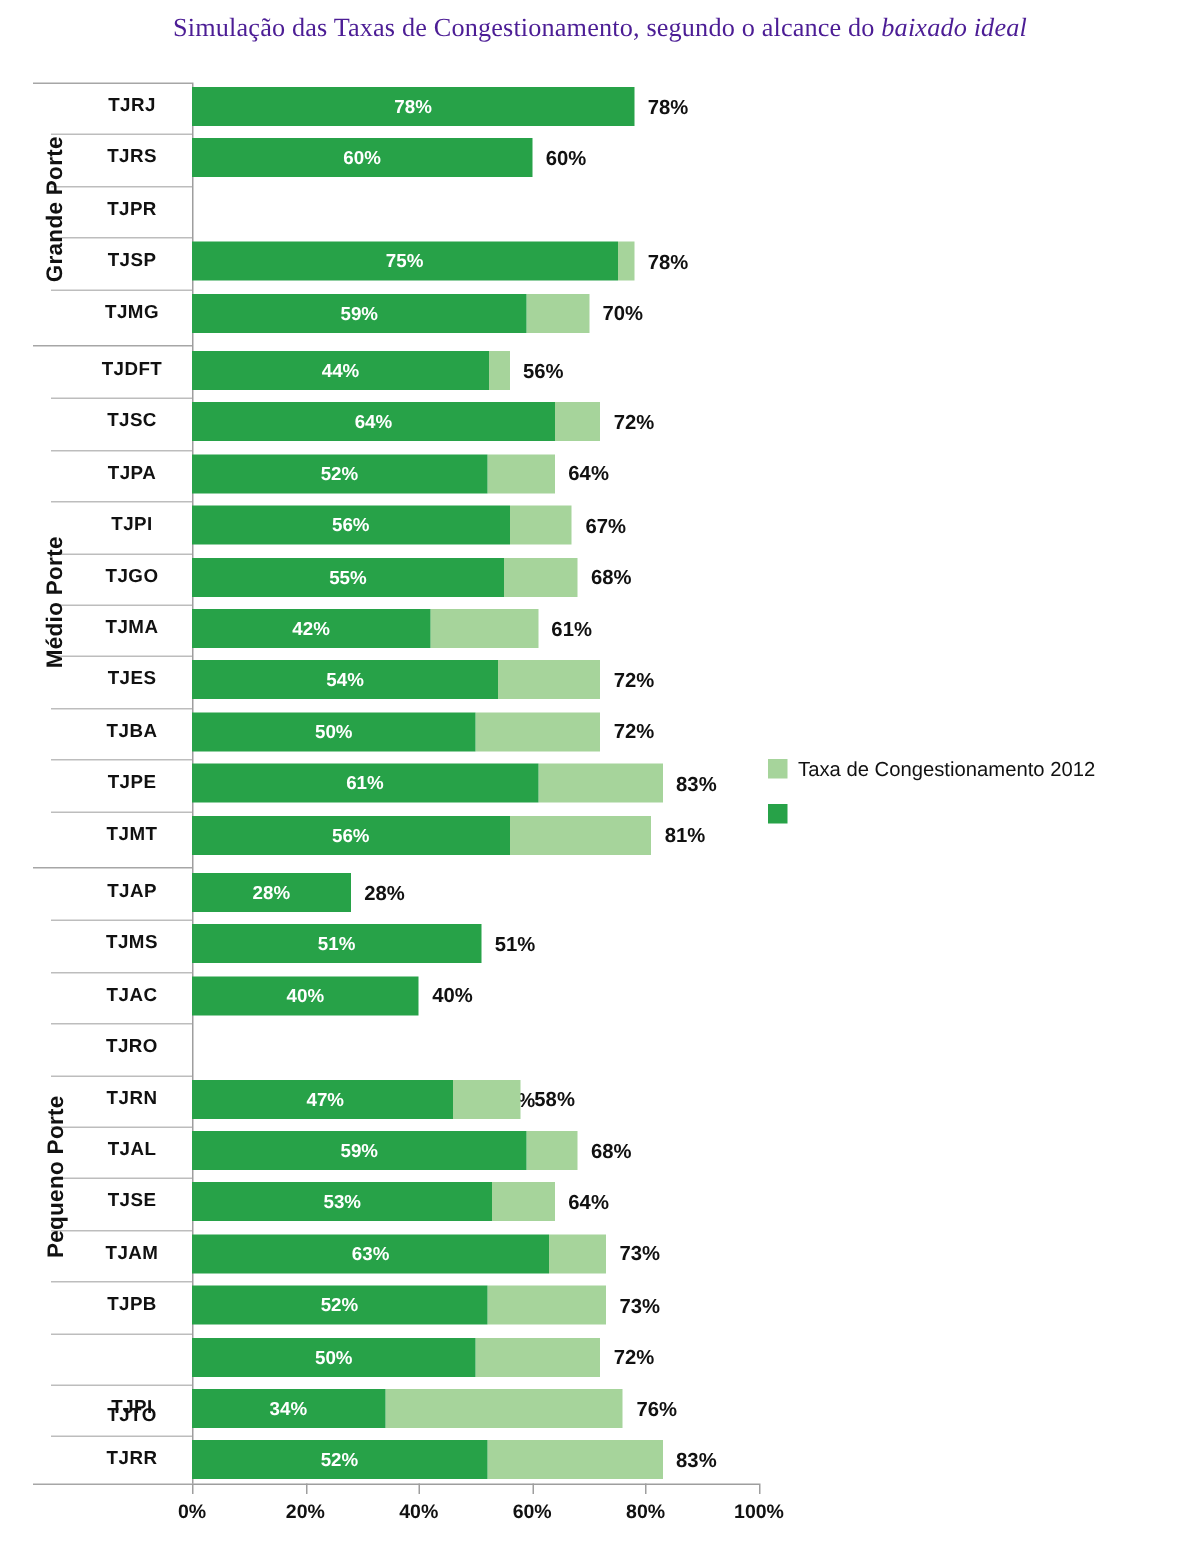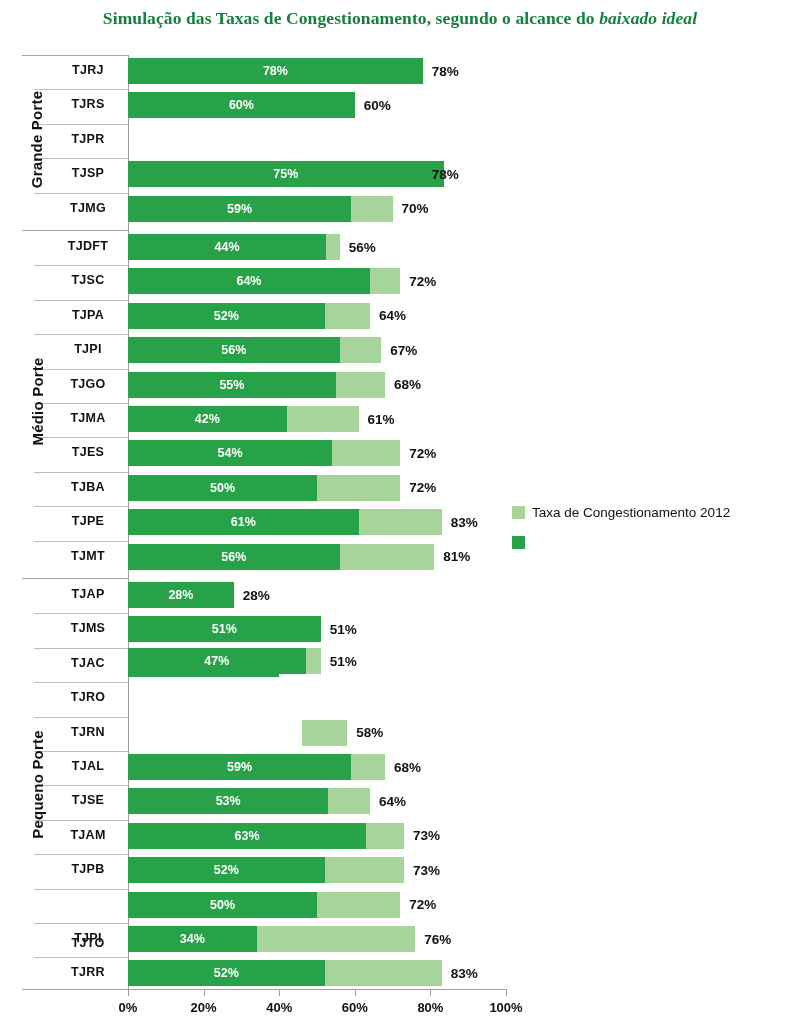--- a/index.html
+++ b/index.html
@@ -4,21 +4,21 @@
 <style>
   html,body{margin:0;padding:0;}
   body{
     width:800px;height:1030px;background:#ffffff;
     font-family:"Liberation Sans", sans-serif;
     color:#111111;overflow:hidden;position:relative;
   }
   #chart-title{
     position:absolute;left:0;top:8px;width:800px;text-align:center;
     font-family:"Liberation Serif", serif;
-    font-size:17.5px;font-weight:700;color:#15803d;letter-spacing:.1px;
+    font-size:17.5px;font-weight:400;color:#4c1d95;letter-spacing:.1px;
     white-space:nowrap;
   }
   #chart-title .ital{font-style:italic;}
 
   
   #plot{
     position:absolute;left:22px;top:55px;width:484px;height:945px;
   }
   
   .grp-col{position:absolute;left:0;top:0;width:106px;}
@@ -164,21 +164,21 @@
         <div class="total-label" style="left: 303.84px;">78%</div>
       </div>
       <div class="bar-row" style="top: 37.4px; width: 378px;">
         <div class="seg seg-dark" style="left: 0px; width: 226.8px;">
           <div class="inlabel">60%</div>
         </div>
         <div class="total-label" style="left: 235.8px;">60%</div>
       </div>
       <div class="bar-row" style="top: 106.2px; width: 378px;">
         <div class="seg seg-light" style="left: 283.5px; width: 11.34px;"></div>
-        <div class="seg seg-dark" style="left: 0px; width: 283.5px; padding-left: 32px;">
+        <div class="seg seg-dark" style="left: 0px; width: 283.5px;">
           <div class="inlabel">75%</div>
         </div>
         <div class="total-label" style="left: 303.84px;">78%</div>
       </div>
       <div class="bar-row" style="top: 140.6px; width: 378px;">
         <div class="seg seg-light" style="left: 223.02px; width: 41.58px;"></div>
         <div class="seg seg-dark" style="left: 0px; width: 223.02px;">
           <div class="inlabel">59%</div>
         </div>
         <div class="total-label" style="left: 273.6px;">70%</div>
@@ -264,21 +264,21 @@
           <div class="inlabel">51%</div>
         </div>
         <div class="total-label" style="left: 201.78px;">51%</div>
       </div>
       <div class="bar-row" style="top: 595.8px; width: 378px;">
         <div class="seg seg-dark" style="left: 0px; width: 151.2px;">
           <div class="inlabel">40%</div>
         </div>
         <div class="total-label" style="left: 160.2px;">40%</div>
       </div>
-      <div class="bar-row" style="top: 593px; width: 378px; padding-left: 30px;">
+      <div class="bar-row" style="top: 665px; width: 378px; padding-left: 30px;">
         <div class="seg seg-light" style="left: 177.66px; width: 15.12px;"></div>
         <div class="seg seg-dark" style="left: 0px; width: 177.66px;">
           <div class="inlabel">47%</div>
         </div>
         <div class="total-label" style="left: 201.78px;">51%</div>
       </div>
       <div class="bar-row" style="top: 664.6px; width: 378px;">
         <div class="seg seg-light" style="left: 173.88px; width: 45.36px;"></div>
         <div class="total-label" style="left: 228.24px;">58%</div>
       </div>

